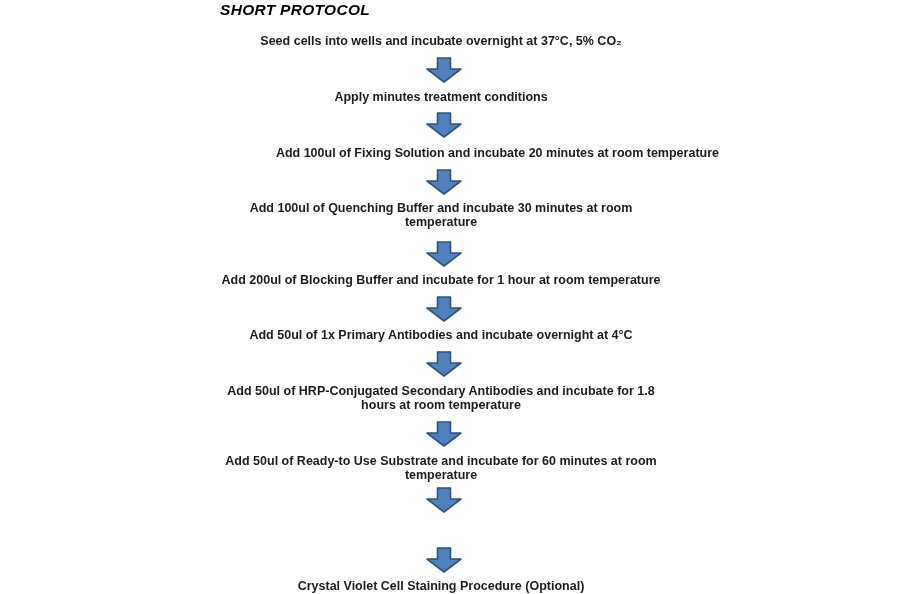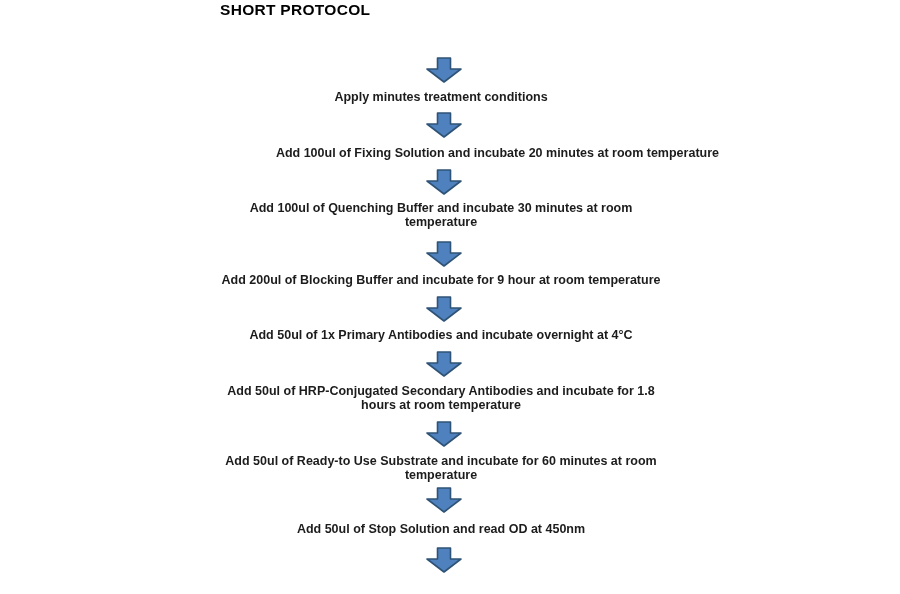--- a/index.html
+++ b/index.html
@@ -18,20 +18,21 @@
   .title {
     position: absolute;
     left: 220px;
     top: 1px;
     margin: 0;
     font-size: 15.5px;
     font-weight: bold;
     color: #000000;
     letter-spacing: 0.3px;
     white-space: nowrap;
+    font-style: italic;
   }
   .step {
     position: absolute;
     left: 163px;
     width: 556px;
     text-align: center;
     font-size: 12.5px;
     font-weight: bold;
     line-height: 14px;
     color: #1c1c1c;
@@ -66,20 +67,21 @@
   .a8 { top: 487px; }
   .a9 { top: 547px; }
 </style>
 </head>
 <body>
 
 <div class="canvas">
 
   <h1 class="title">SHORT PROTOCOL</h1>
 
+  <div class="step s1">Seed cells into wells and incubate overnight at 37°C, 5% CO₂</div>
 
   <svg class="arrow a1" viewBox="0 0 36 26" xmlns="http://www.w3.org/2000/svg">
     <path d="M11.5 1 L24.5 1 L24.5 12 L35 12 L18 25 L1 12 L11.5 12 Z" stroke-width="1.6" stroke-linejoin="round" fill="#4E81BD" stroke="#2F5376"></path>
   </svg>
 
   <div class="step s2">Apply minutes treatment conditions</div>
 
   <svg class="arrow a2" viewBox="0 0 36 26" xmlns="http://www.w3.org/2000/svg">
     <path d="M11.5 1 L24.5 1 L24.5 12 L35 12 L18 25 L1 12 L11.5 12 Z" stroke-width="1.6" stroke-linejoin="round" fill="#4E81BD" stroke="#2F5376"></path>
   </svg>
@@ -90,21 +92,21 @@
     <path d="M11.5 1 L24.5 1 L24.5 12 L35 12 L18 25 L1 12 L11.5 12 Z" stroke-width="1.6" stroke-linejoin="round" fill="#4E81BD" stroke="#2F5376"></path>
   </svg>
 
   <div class="step s4">Add 100ul of Quenching Buffer and incubate 30 minutes at room
 temperature</div>
 
   <svg class="arrow a4" viewBox="0 0 36 26" xmlns="http://www.w3.org/2000/svg">
     <path d="M11.5 1 L24.5 1 L24.5 12 L35 12 L18 25 L1 12 L11.5 12 Z" stroke-width="1.6" stroke-linejoin="round" fill="#4E81BD" stroke="#2F5376"></path>
   </svg>
 
-  <div class="step s5">Add 200ul of Blocking Buffer and incubate for 9 hour at room temperature</div>
+  <div class="step s5">Add 200ul of Blocking Buffer and incubate for 1 hour at room temperature</div>
 
   <svg class="arrow a5" viewBox="0 0 36 26" xmlns="http://www.w3.org/2000/svg">
     <path d="M11.5 1 L24.5 1 L24.5 12 L35 12 L18 25 L1 12 L11.5 12 Z" stroke-width="1.6" stroke-linejoin="round" fill="#4E81BD" stroke="#2F5376"></path>
   </svg>
 
   <div class="step s6">Add 50ul of 1x Primary Antibodies and incubate overnight at 4°C</div>
 
   <svg class="arrow a6" viewBox="0 0 36 26" xmlns="http://www.w3.org/2000/svg">
     <path d="M11.5 1 L24.5 1 L24.5 12 L35 12 L18 25 L1 12 L11.5 12 Z" stroke-width="1.6" stroke-linejoin="round" fill="#4E81BD" stroke="#2F5376"></path>
   </svg>
@@ -116,20 +118,20 @@
     <path d="M11.5 1 L24.5 1 L24.5 12 L35 12 L18 25 L1 12 L11.5 12 Z" stroke-width="1.6" stroke-linejoin="round" fill="#4E81BD" stroke="#2F5376"></path>
   </svg>
 
   <div class="step s8">Add 50ul of Ready-to Use Substrate and incubate for 60 minutes at room
 temperature</div>
 
   <svg class="arrow a8" viewBox="0 0 36 26" xmlns="http://www.w3.org/2000/svg">
     <path d="M11.5 1 L24.5 1 L24.5 12 L35 12 L18 25 L1 12 L11.5 12 Z" stroke-width="1.6" stroke-linejoin="round" fill="#4E81BD" stroke="#2F5376"></path>
   </svg>
 
-  <div class="step s9">Add 50ul of Stop Solution and read OD at 450nm</div>
 
   <svg class="arrow a9" viewBox="0 0 36 26" xmlns="http://www.w3.org/2000/svg">
     <path d="M11.5 1 L24.5 1 L24.5 12 L35 12 L18 25 L1 12 L11.5 12 Z" stroke-width="1.6" stroke-linejoin="round" fill="#4E81BD" stroke="#2F5376"></path>
   </svg>
 
+  <div class="step s10">Crystal Violet Cell Staining Procedure (Optional)</div>
 
 </div>
 
 </body></html>

